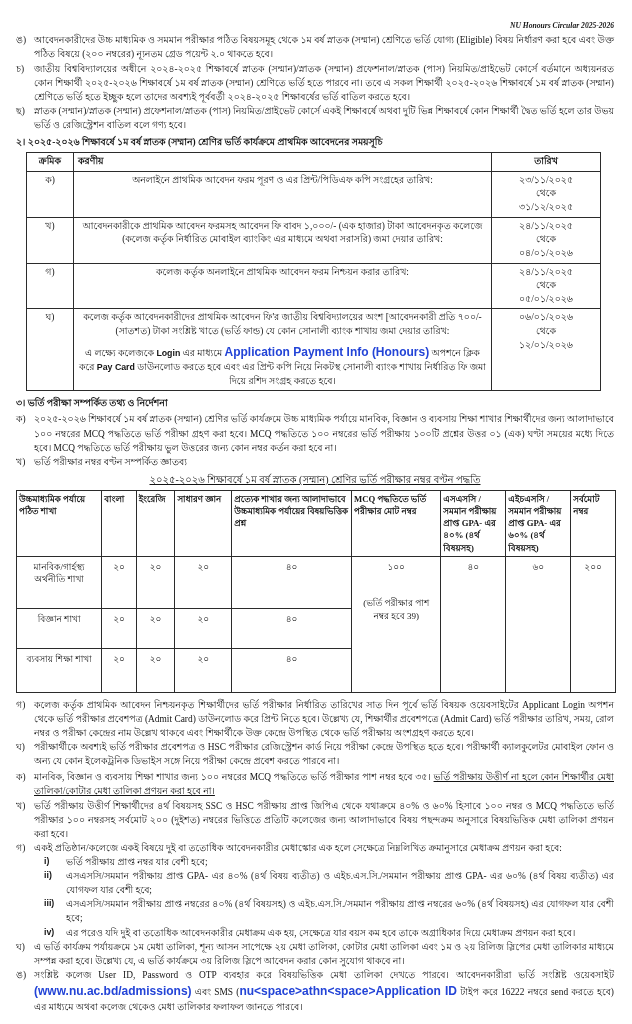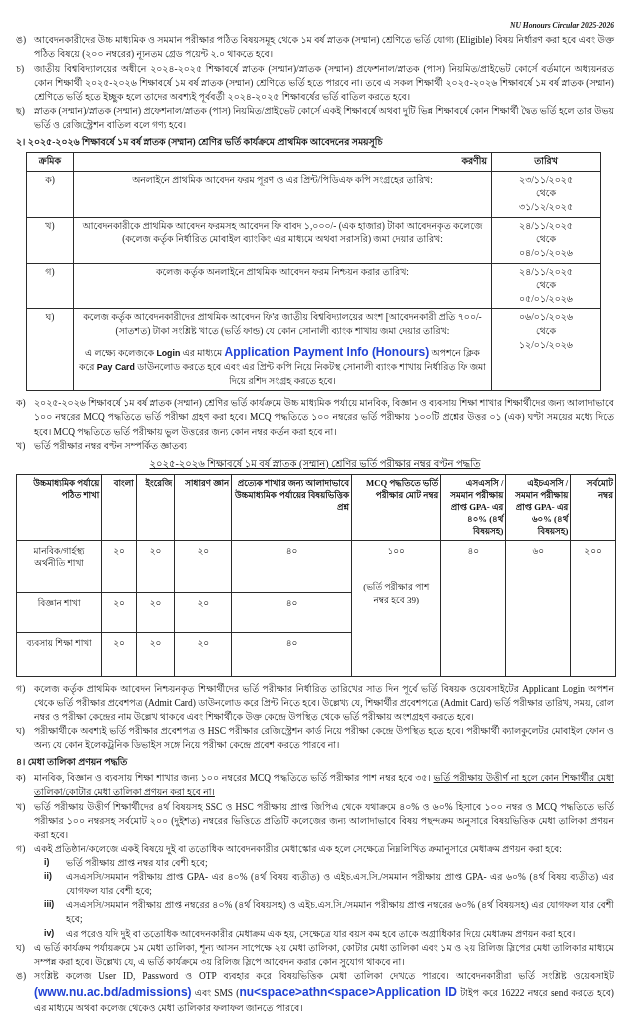--- a/index.html
+++ b/index.html
@@ -10,21 +10,21 @@
     color:#141414;font-size:9.4px;line-height:1.5;
   }
   .hdr{ text-align:right;font-size:7.6px;font-weight:bold;font-style:italic;line-height:1.1;margin-bottom:3px;}
   .item{display:flex;}
   .item .lbl{flex:0 0 18px;}
   .item .txt{flex:1;text-align:justify;}
   .sec-h{font-weight:bold;margin-top:3px;}
   .sp{margin-top:2px;}
   table{border-collapse:collapse;table-layout:fixed;}
   td,th{border:1px solid #2b2b2b;padding:2px 4px;vertical-align:top;word-wrap:break-word;text-align:center;}
-  th{font-weight:bold;text-align:right;}
+  th{font-weight:bold;text-align:left;}
   .t1{width:575px;margin:3px 0 5px 10px;line-height:1.45;}
   .t1 .c-serial{width:38px;text-align:center;}
   .t1 .c-date{width:100px;text-align:center;}
   .t1 .task-p2{margin-top:5px;}
   .t2{width:600px;margin:3px 0 5px 0;text-align:center;font-size:9px;line-height:1.4;}
   .t2 th{font-size:8.7px;padding:2px 2px;}
   .t2 tr.r1{height:52px;} .t2 tr.r2{height:40px;} .t2 tr.r3{height:44px;}
   .t2 td{vertical-align:top;padding-top:4px;}
   .t2 .mcq-note{margin-top:24px;}
   .center-u{text-align:center;font-weight:normal;text-decoration:underline;margin:3px 0 2px 0;font-size:10px;}
@@ -100,20 +100,21 @@
       </td>
       <td class="c-date">
         <div>০৬/০১/২০২৬</div>
         <div>থেকে</div>
         <div>১২/০১/২০২৬</div>
       </td>
     </tr>
   </tbody>
     </table>
 
+  <div class="sec-h">৩। ভর্তি পরীক্ষা সম্পর্কিত তথ্য ও নির্দেশনা</div>
 
   <div class="item sp">
     <span class="lbl">ক)</span>
     <span class="txt">২০২৫-২০২৬ শিক্ষাবর্ষে ১ম বর্ষ স্নাতক (সম্মান) শ্রেণির ভর্তি কার্যক্রমে উচ্চ মাধ্যমিক পর্যায়ে মানবিক, বিজ্ঞান ও ব্যবসায় শিক্ষা শাখার শিক্ষার্থীদের জন্য আলাদাভাবে ১০০ নম্বরের MCQ পদ্ধতিতে ভর্তি পরীক্ষা গ্রহণ করা হবে। MCQ পদ্ধতিতে ১০০ নম্বরের ভর্তি পরীক্ষায় ১০০টি প্রশ্নের উত্তর ০১ (এক) ঘণ্টা সময়ের মধ্যে দিতে হবে। MCQ পদ্ধতিতে ভর্তি পরীক্ষায় ভুল উত্তরের জন্য কোন নম্বর কর্তন করা হবে না।</span>
   </div>
   <div class="item">
     <span class="lbl">খ)</span>
     <span class="txt">ভর্তি পরীক্ষার নম্বর বণ্টন সম্পর্কিত জ্ঞাতব্য</span>
   </div>
 
@@ -176,21 +177,20 @@
 
   <div class="item">
     <span class="lbl">গ)</span>
     <span class="txt">কলেজ কর্তৃক প্রাথমিক আবেদন নিশ্চয়নকৃত শিক্ষার্থীদের ভর্তি পরীক্ষার নির্ধারিত তারিখের সাত দিন পূর্বে ভর্তি বিষয়ক ওয়েবসাইটের Applicant Login অপশন থেকে ভর্তি পরীক্ষার প্রবেশপত্র (Admit Card) ডাউনলোড করে প্রিন্ট নিতে হবে। উল্লেখ্য যে, শিক্ষার্থীর প্রবেশপত্রে (Admit Card) ভর্তি পরীক্ষার তারিখ, সময়, রোল নম্বর ও পরীক্ষা কেন্দ্রের নাম উল্লেখ থাকবে এবং শিক্ষার্থীকে উক্ত কেন্দ্রে উপস্থিত থেকে ভর্তি পরীক্ষায় অংশগ্রহণ করতে হবে।</span>
   </div>
   <div class="item">
     <span class="lbl">ঘ)</span>
     <span class="txt">পরীক্ষার্থীকে অবশ্যই ভর্তি পরীক্ষার প্রবেশপত্র ও HSC পরীক্ষার রেজিস্ট্রেশন কার্ড নিয়ে পরীক্ষা কেন্দ্রে উপস্থিত হতে হবে। পরীক্ষার্থী ক্যালকুলেটর মোবাইল ফোন ও অন্য যে কোন ইলেকট্রনিক ডিভাইস সঙ্গে নিয়ে পরীক্ষা কেন্দ্রে প্রবেশ করতে পারবে না।</span>
   </div>
 
-  <div class="sec-h">৪। মেধা তালিকা প্রণয়ন পদ্ধতি</div>
 
   <div class="item sp">
     <span class="lbl">ক)</span>
     <span class="txt"><span>মানবিক, বিজ্ঞান ও ব্যবসায় শিক্ষা শাখার জন্য ১০০ নম্বরের MCQ পদ্ধতিতে ভর্তি পরীক্ষার পাশ নম্বর হবে ৩৫। </span><span class="ul">ভর্তি পরীক্ষায় উত্তীর্ণ না হলে কোন শিক্ষার্থীর মেধা তালিকা/কোটার মেধা তালিকা প্রণয়ন করা হবে না।</span></span>
   </div>
   <div class="item">
     <span class="lbl">খ)</span>
     <span class="txt">ভর্তি পরীক্ষায় উত্তীর্ণ শিক্ষার্থীদের ৪র্থ বিষয়সহ SSC ও HSC পরীক্ষায় প্রাপ্ত জিপিএ থেকে যথাক্রমে ৪০% ও ৬০% হিসাবে ১০০ নম্বর ও MCQ পদ্ধতিতে ভর্তি পরীক্ষার ১০০ নম্বরসহ সর্বমোট ২০০ (দুইশত) নম্বরের ভিত্তিতে প্রতিটি কলেজের জন্য আলাদাভাবে বিষয় পছন্দক্রম অনুসারে বিষয়ভিত্তিক মেধা তালিকা প্রণয়ন করা হবে।</span>
   </div>
   <div class="item">

